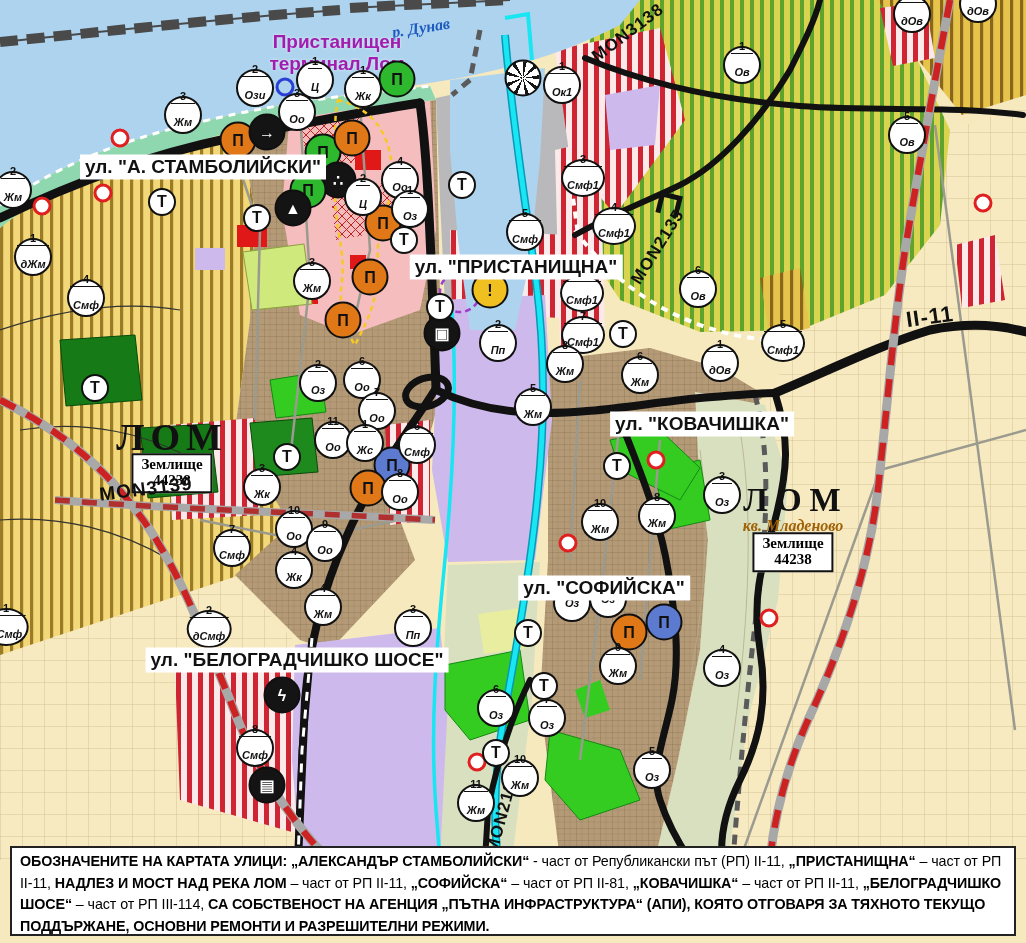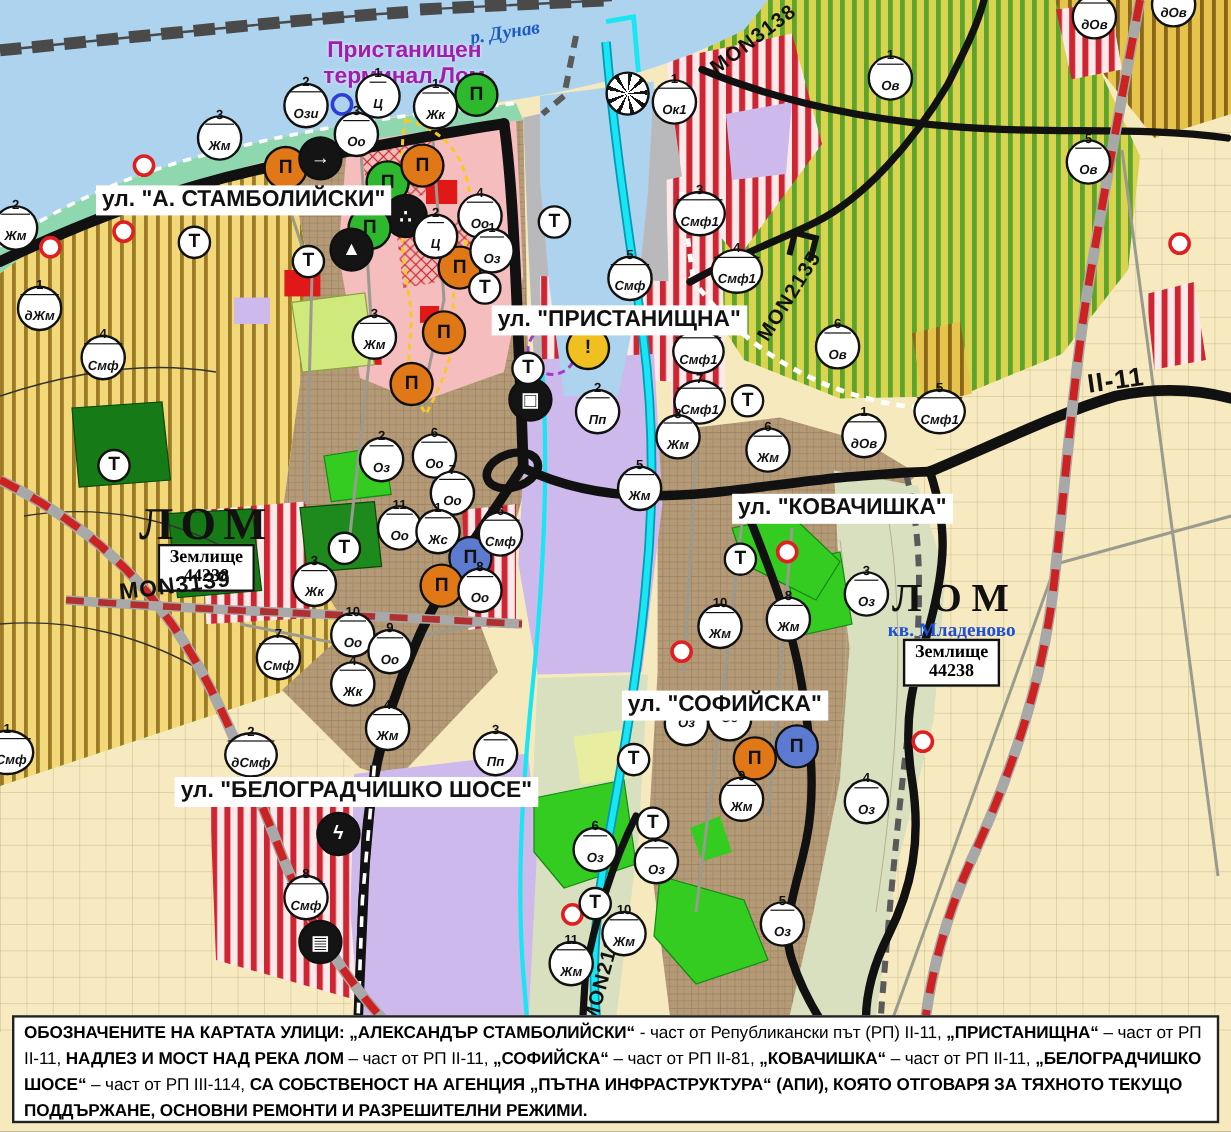--- a/index.html
+++ b/index.html
@@ -20,21 +20,21 @@
   .poi.radial{background:repeating-conic-gradient(#161616 0 13deg,#ffffff 13deg 40deg) !important;}
   .ring{border-radius:50%;background:transparent;z-index:19;}
   .dot{width:13px;height:13px;border:3.5px solid #e02020;background:#fff;border-radius:50%;z-index:18;}
   
   .street{background:#fff;color:#111;font-weight:bold;padding:1px 5px 2px;z-index:30;
           letter-spacing:0px;}
   
   .road{color:#111;font-weight:bold;z-index:16;letter-spacing:1px;}
   
   .city{font-family:"Liberation Serif",serif;font-weight:bold;color:#111;z-index:15;}
-  .district{font-family:"Liberation Serif",serif;font-weight:bold;color:#1d4ed8;z-index:15;}
+  .district{font-family:"Liberation Serif",serif;font-weight:bold;font-style:italic;color:#a16207;z-index:15;}
   .river-name{font-family:"Liberation Serif",serif;font-weight:bold;font-style:italic;color:#1d5bbf;z-index:15;}
   .port-name{font-weight:bold;color:#a21caf;text-align:center;font-size:19px;line-height:1.15;
              z-index:15;white-space:pre-line;text-shadow:0 0 3px #cfe4f2,0 0 3px #cfe4f2;}
   .landbox{background:#fff;border:2px solid #111;text-align:center;z-index:15;
            font-family:"Liberation Serif",serif;font-weight:bold;font-size:15px;line-height:1.05;
            padding:2px 8px;}
   
   #footer{position:absolute;left:10px;right:10px;top:846px;bottom:7px;background:#fff;
           border:2px solid #222;z-index:40;padding:3px 8px 2px;box-sizing:border-box;
           font-size:14.3px;line-height:1.52;color:#000;letter-spacing:-0.1px;}

